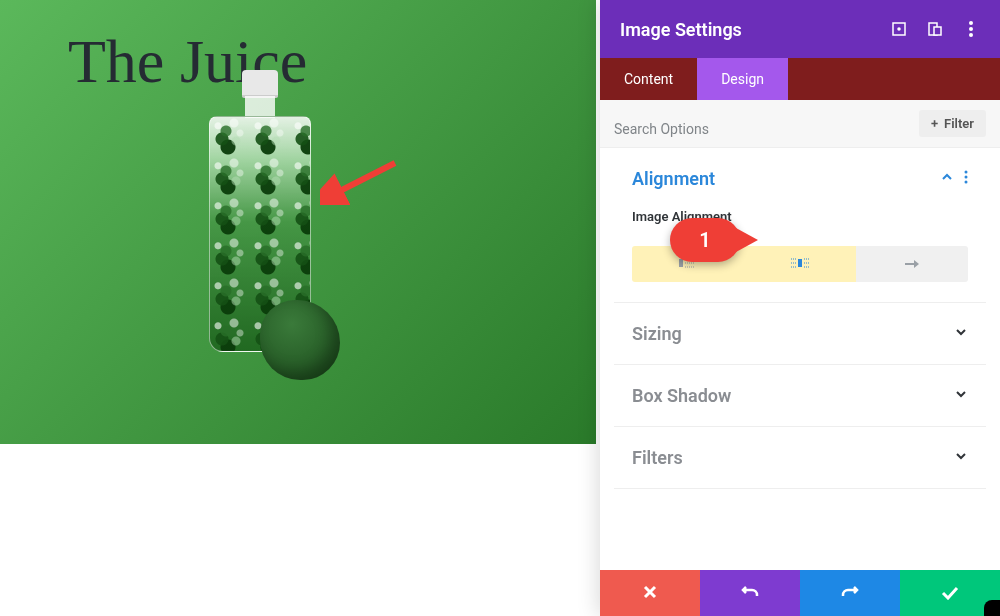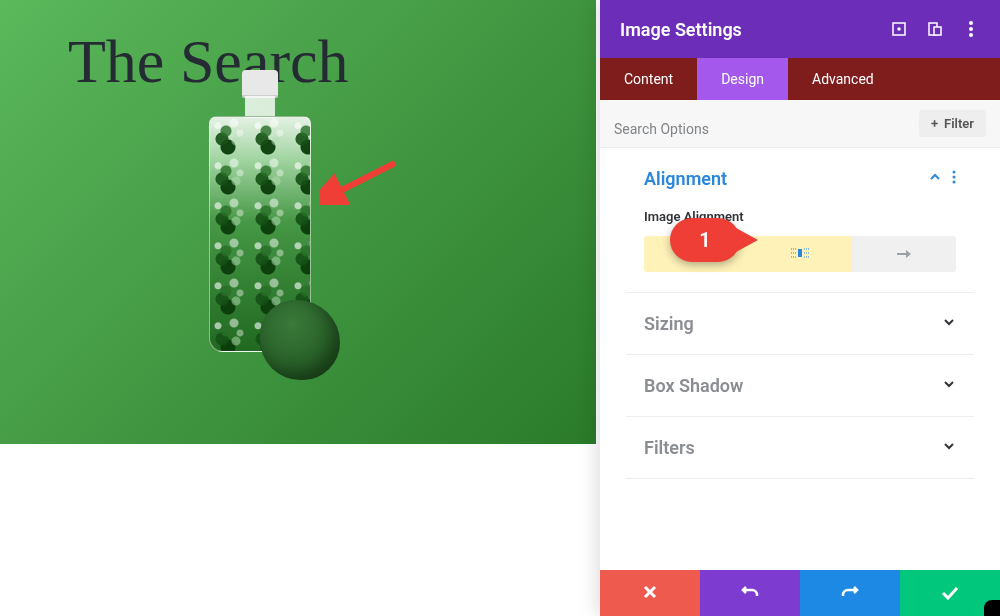--- a/index.html
+++ b/index.html
@@ -19,49 +19,49 @@
 .panel-title{font-size:18px;font-weight:600}
 .header-actions{display:flex;gap:18px;align-items:center}
 .header-icon{width:18px;height:18px;cursor:pointer;display:flex;align-items:center;justify-content:center;color:#fff}
 .tabs{background:#7f1d1d;display:flex;height:42px}
 .tab{flex:0 0 auto;padding:0 24px;display:flex;align-items:center;color:#fff;font-size:14px;cursor:pointer}
 .tab.active{background:#a458ec}
 .search-row{display:flex;align-items:flex-end;padding:10px 14px;border-bottom:1px solid #eee;background:#f7f7f7}
 .search-input{flex:1;border:none;background:transparent;font-size:14px;color:#808589;outline:none}
 .search-input::placeholder{color:#808589}
 .filter-btn{display:flex;align-items:center;gap:6px;padding:6px 12px;background:#eee;border-radius:3px;cursor:pointer;font-size:13px;color:#555;font-weight:600}
-.panel-body{flex:1;overflow-y:auto;padding:0 26px}
+.panel-body{flex:1;overflow-y:auto;padding:0 14px}
 .section{border-bottom:1px solid #eee}
 .section-header{display:flex;align-items:center;justify-content:space-between;padding:20px 18px;cursor:pointer}
 .section-title{font-size:18px;color:#8a8d92;font-weight:600}
 .section.open .section-title{color:#2b87da}
 .section-actions{display:flex;align-items:center;gap:10px;color:#2b87da}
 .chevron{color:#303438}
 .section.open .chevron{color:#2b87da}
 .section-content{padding:0 18px 20px}
-.field-label{font-size:13px;color:#303438;font-weight:600;margin-bottom:12px}
+.field-label{font-size:13px;color:#303438;font-weight:600;margin-bottom:22px}
 .align-toggle{display:flex;height:36px;border-radius:3px;overflow:hidden}
 .align-opt{flex:1;display:flex;align-items:center;justify-content:center;cursor:pointer;background:#f0f0f0;color:#9aa0a6}
 .align-opt.highlight{background:#fff2b8}
 .align-opt.selected{color:#2b87da}
 .callout{position:absolute;left:670px;top:218px;width:70px;height:44px;background:#ef3e36;border-radius:22px;display:flex;align-items:center;justify-content:center;color:#fff;font-size:20px;font-weight:600;box-shadow:0 3px 8px rgba(0,0,0,.3)}
 .callout::after{content:"";position:absolute;right:-18px;top:50%;transform:translateY(-50%);border-left:22px solid #ef3e36;border-top:12px solid transparent;border-bottom:12px solid transparent}
 .footer{position:absolute;bottom:0;right:0;width:400px;height:46px;display:flex}
 .footer-btn{flex:1;display:flex;align-items:center;justify-content:center;color:#fff;cursor:pointer;font-size:18px}
 .fb-red{background:#ef5a4f}
 .fb-purple{background:#7e3bd0}
 .fb-blue{background:#1e88e5}
 .fb-green{background:#00c77b}
 .corner-badge{position:absolute;right:0;bottom:0;width:16px;height:16px;background:#000;border-radius:50% 0 0 0}
 </style>
 </head>
 <body>
 
 <div class="canvas">
-  <div class="hero-title">The Search</div>
+  <div class="hero-title">The Juice</div>
   <div class="bottle">
     <div class="bottle-cap"></div>
     <div class="bottle-neck"></div>
     <div class="bottle-body">
         <div class="bottle-texture"></div>
       </div>
   </div>
   <div class="broccoli"></div>
   <div class="arrow">
     <svg viewBox="0 0 80 50">
@@ -97,21 +97,20 @@
             <circle cx="2" cy="8" r="2"></circle>
             <circle cx="2" cy="14" r="2"></circle>
           </svg>
         </div>
     </div>
   </div>
 
   <div class="tabs">
     <div class="tab">Content</div>
     <div class="tab active">Design</div>
-    <div class="tab">Advanced</div>
   </div>
 
   <div class="search-row">
     <input class="search-input" placeholder="Search Options" style="">
     <div class="filter-btn">
       <span>+</span>
       <span>Filter</span>
     </div>
   </div>
 

